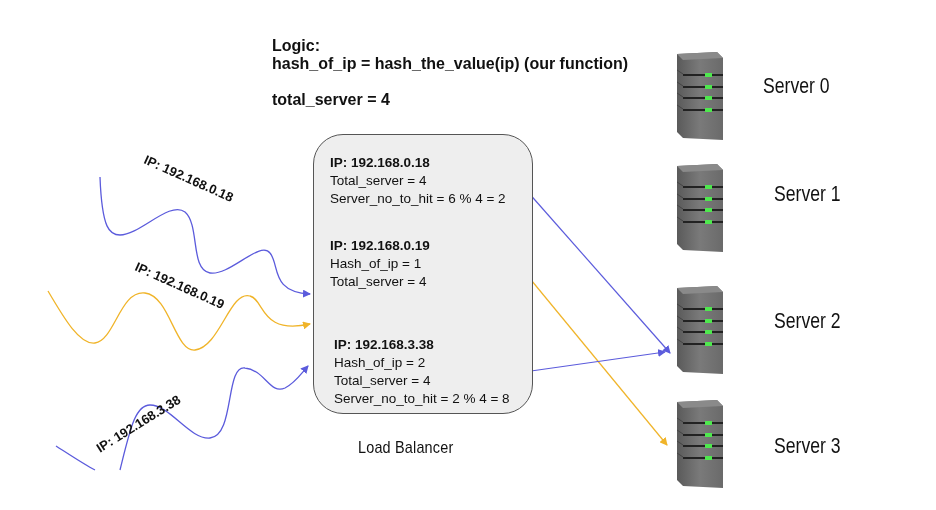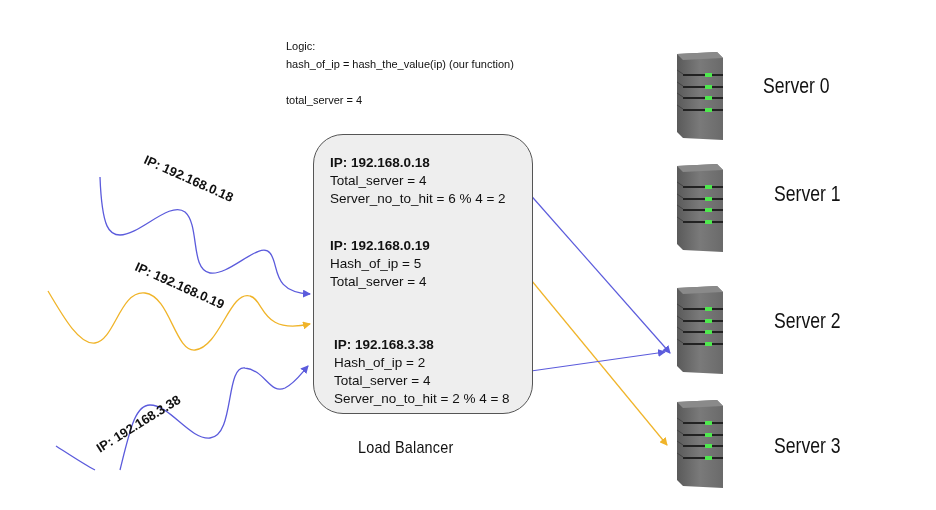--- a/index.html
+++ b/index.html
@@ -1,17 +1,17 @@
 <!DOCTYPE html>
 <html><head>
 <meta charset="utf-8">
 <style>
   html, body { margin: 0; padding: 0; background: #ffffff; }
   body { width: 936px; height: 510px; position: relative; overflow: hidden; font-family: "Liberation Sans", sans-serif; color: #111; }
-  .logic { position: absolute; left: 286px; top: 37px; font-size: 11px; line-height: 18px; }
+  .logic { position: absolute; left: 272px; top: 37px; font-size: 16px; line-height: 18px; font-weight: bold; }
   .logic div { white-space: pre; }
   .lb-box { position: absolute; left: 313px; top: 134px; width: 220px; height: 280px; background: #eeeeee; border: 1.5px solid #555; border-radius: 30px; box-sizing: border-box; }
   .block { position: absolute; font-size: 13.5px; line-height: 18px; }
   .block .ip { font-weight: bold; }
   .lb-label { position: absolute; left: 358px; top: 438px; font-size: 17px; font-family: "Liberation Sans", sans-serif; transform: scaleX(0.85); transform-origin: left; letter-spacing: 0.2px; }
   .server { position: absolute; width: 50px; height: 92px; }
   .server-label { position: absolute; font-size: 22px; transform: scaleX(0.8); transform-origin: left; }
   svg.overlay { position: absolute; left: 0; top: 0; }
   .ip-label { font-family: "Liberation Sans", sans-serif; font-size: 13px; font-weight: bold; fill: #111; }
 </style>
@@ -51,21 +51,21 @@
 </svg>
 
 <div class="lb-box"></div>
 <div class="block" style="left:330px; top:154px;">
   <div class="ip">IP: 192.168.0.18</div>
   <div>Total_server = 4</div>
   <div>Server_no_to_hit = 6 % 4 = 2</div>
 </div>
 <div class="block" style="left:330px; top:237px;">
   <div class="ip">IP: 192.168.0.19</div>
-  <div>Hash_of_ip = 5</div>
+  <div>Hash_of_ip = 1</div>
   <div>Total_server = 4</div>
 </div>
 <div class="block" style="left:334px; top:336px;">
   <div class="ip">IP: 192.168.3.38</div>
   <div>Hash_of_ip = 2</div>
   <div>Total_server = 4</div>
   <div>Server_no_to_hit = 2 % 4 = 8</div>
 </div>
 <div class="lb-label">Load Balancer</div>
 

